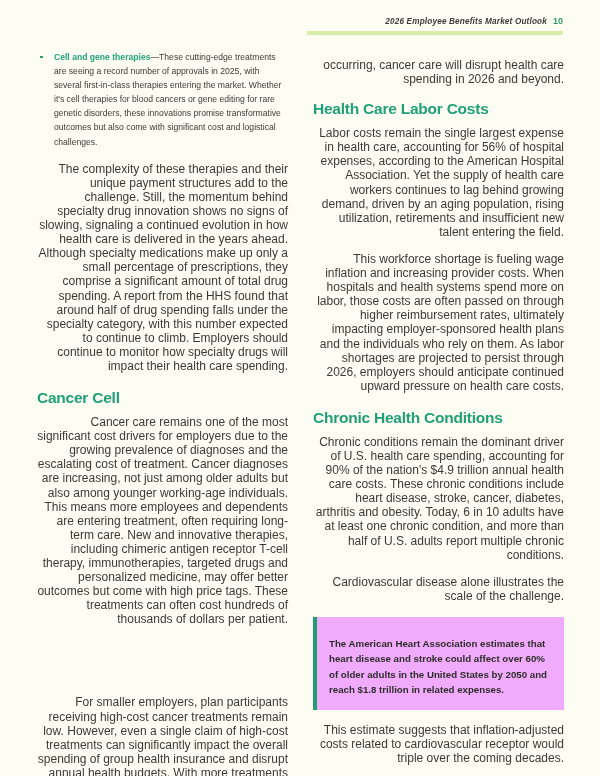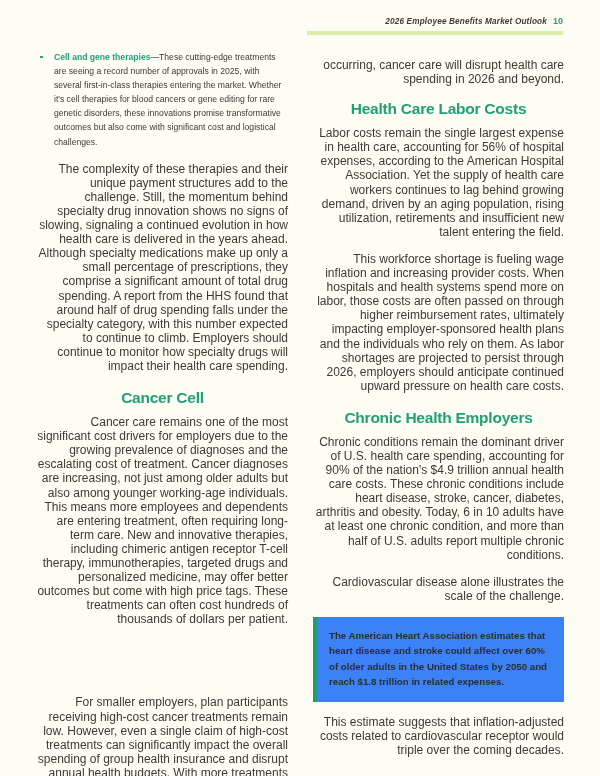--- a/index.html
+++ b/index.html
@@ -108,32 +108,31 @@
   }
 
   
   h2.section-heading {
     margin: 16px 0 5px 0;
     font-size: 15.5px;
     line-height: 18px;
     font-weight: bold;
     color: #21a078;
     letter-spacing: -0.015em;
-    text-align: center;
   }
   h2.section-heading.first {
     margin-top: 14px;
   }
 
   
   .callout {
     margin: 14px 0 13px 0;
-    background: #3b82f6;
+    background: #f0abfc;
     border-left: 4px solid #1f9c72;
-    padding: 11px 13px 12px 12px;
+    padding: 19px 13px 12px 12px;
     box-sizing: border-box;
   }
   .callout-text {
     margin: 0;
     font-size: 9.7px;
     line-height: 15.4px;
     font-weight: bold;
     color: #2e2d29;
   }
 
@@ -176,21 +175,21 @@
   <div class="column">
 
     <p class="body-text">occurring, cancer care will disrupt health care spending in 2026 and beyond.</p>
 
     <h2 class="section-heading first">Health Care Labor Costs</h2>
 
     <p class="body-text">Labor costs remain the single largest expense in health care, accounting for 56% of hospital expenses, according to the American Hospital Association. Yet the supply of health care workers continues to lag behind growing demand, driven by an aging population, rising utilization, retirements and insufficient new talent entering the field.</p>
 
     <p class="body-text">This workforce shortage is fueling wage inflation and increasing provider costs. When hospitals and health systems spend more on labor, those costs are often passed on through higher reimbursement rates, ultimately impacting employer-sponsored health plans and the individuals who rely on them. As labor shortages are projected to persist through 2026, employers should anticipate continued upward pressure on health care costs.</p>
 
-    <h2 class="section-heading">Chronic Health Employers</h2>
+    <h2 class="section-heading">Chronic Health Conditions</h2>
 
     <p class="body-text">Chronic conditions remain the dominant driver of U.S. health care spending, accounting for 90% of the nation's $4.9 trillion annual health care costs. These chronic conditions include heart disease, stroke, cancer, diabetes, arthritis and obesity. Today, 6 in 10 adults   have at least one chronic condition, and more than half of U.S. adults report multiple chronic conditions.</p>
 
     <p class="body-text">Cardiovascular disease alone illustrates the scale of the challenge.</p>
 
     <div class="callout">
       <p class="callout-text">The American Heart Association estimates that heart disease and stroke could affect over 60% of older adults in the United States by 2050 and reach $1.8 trillion in related expenses.</p>
     </div>
 
     <p class="body-text tight">This estimate suggests that inflation-adjusted costs related to cardiovascular receptor would triple over the coming decades.</p>

